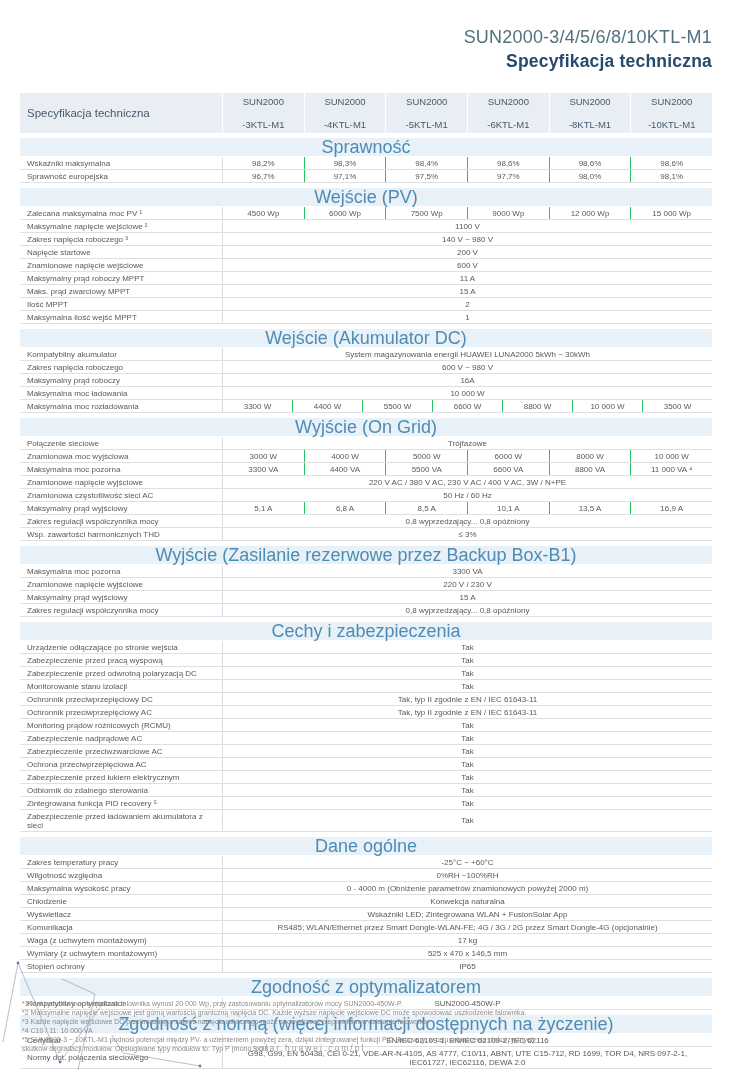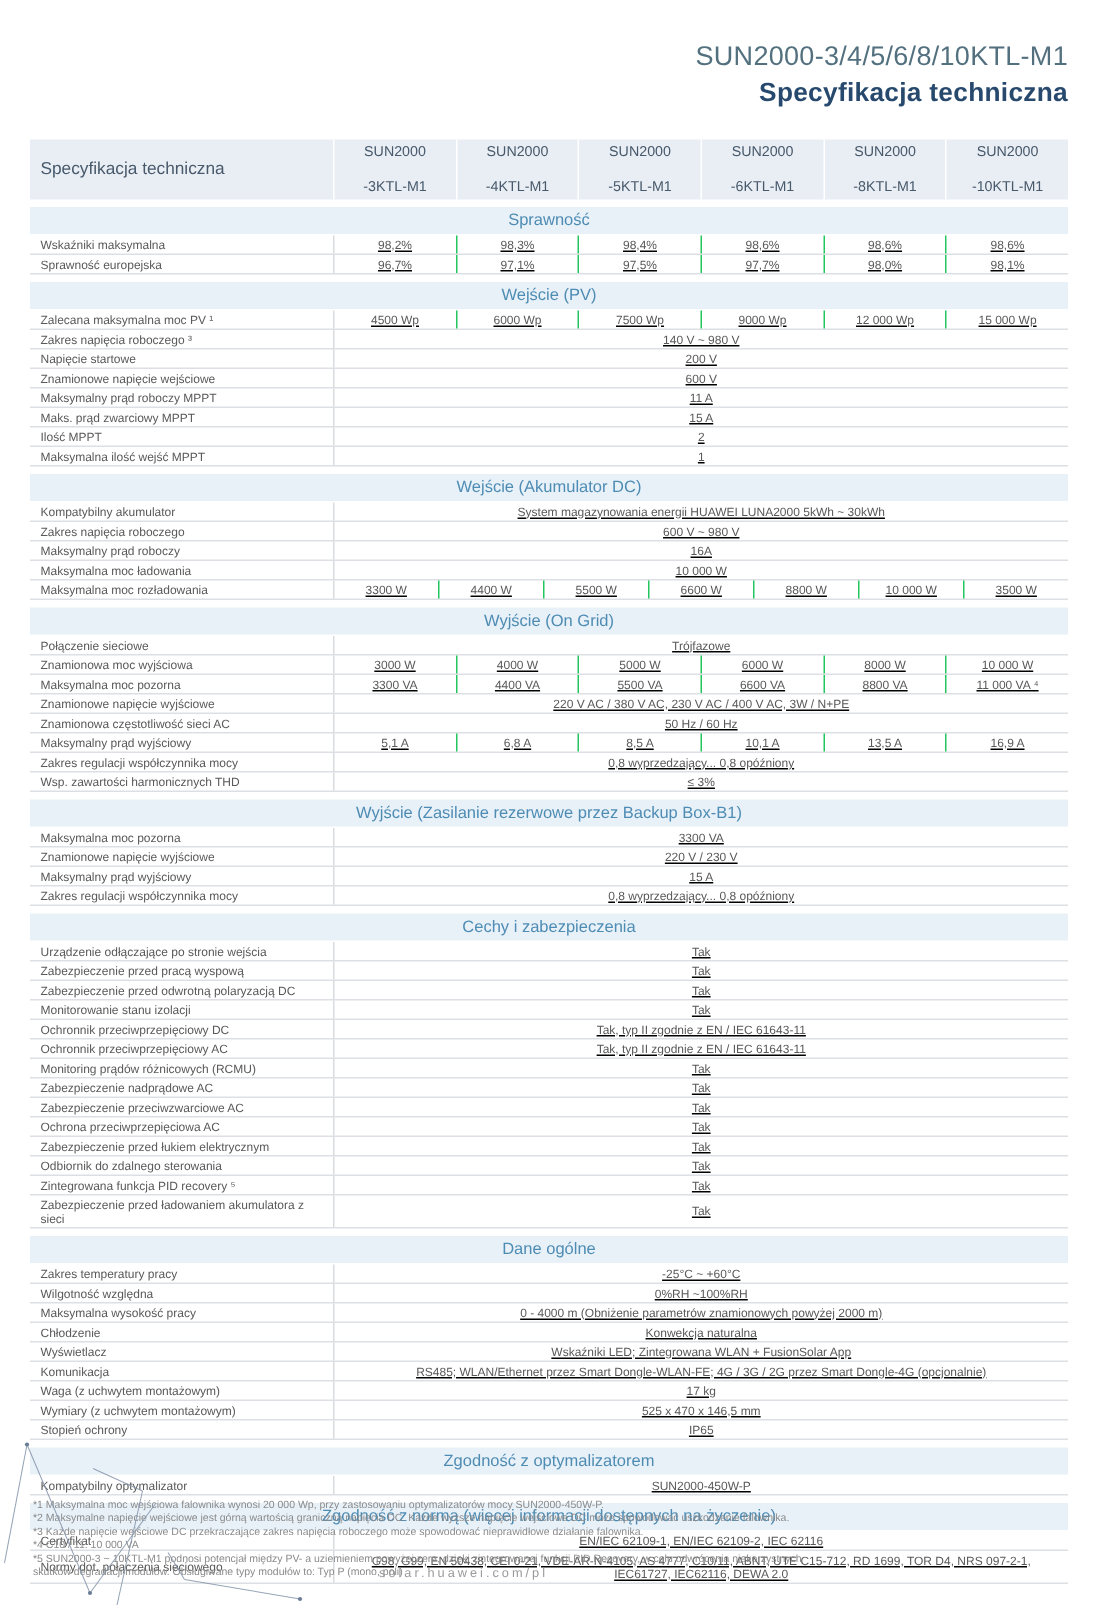--- a/index.html
+++ b/index.html
@@ -15,26 +15,26 @@
 
   .table-wrap{position:absolute;top:93px;left:20px;width:692px;}
 
   .thead{display:flex;background:#e9eef4;height:40px;}
   .thead-label{width:202px;display:flex;align-items:center;padding-left:7px;
     font-size:11.5px;color:#47596b;box-sizing:border-box;}
   .thead-col{flex:1;border-left:1.5px solid #ffffff;display:flex;flex-direction:column;
     justify-content:center;text-align:center;font-size:9.5px;color:#47596b;line-height:11px;gap:12px;}
 
   .section-band{margin-top:5px;margin-bottom:1px;background:#e8f1f8;height:18px;
-    text-align:center;font-size:11px;color:#4e8cb4;line-height:18px;}
+    text-align:center;font-size:18px;color:#4e8cb4;line-height:18px;}
 
   .row{display:flex;border-bottom:1px solid #dcdfe3;align-items:stretch;}
   .row-label{width:202px;box-sizing:border-box;padding:1.5px 4px 1.5px 7px;
     font-size:8px;color:#595959;display:flex;align-items:center;line-height:9px;}
-  .row-values{flex:1;border-left:1px solid #d8dce0;display:flex;align-items:stretch;text-decoration:underline;}
+  .row-values{flex:1;border-left:1px solid #d8dce0;display:flex;align-items:stretch;}
   .cell{flex:1;display:flex;align-items:center;justify-content:center;text-align:center;
     font-size:8px;color:#595959;line-height:9px;padding:1.5px 2px;box-sizing:border-box;
     border-left:1px solid #22c55e;}
   .cell:first-child{border-left:none;}
   .span-val{flex:1;display:flex;align-items:center;justify-content:center;text-align:center;
     font-size:8px;color:#595959;line-height:9px;padding:1.5px 6px;box-sizing:border-box;}
 
   .footnotes{position:absolute;left:22px;top:999px;width:688px;}
   .footnote-line{font-size:7px;line-height:9px;color:#8b8b8b;}
 
@@ -107,20 +107,26 @@
       <div class="section-band">Wejście (PV)</div>
       <div class="row">
         <div class="row-label">Zalecana maksymalna moc PV ¹</div>
         <div class="row-values">
           <div class="cell">4500 Wp</div>
           <div class="cell">6000 Wp</div>
           <div class="cell">7500 Wp</div>
           <div class="cell">9000 Wp</div>
           <div class="cell">12 000 Wp</div>
           <div class="cell">15 000 Wp</div>
+        </div>
+      </div>
+      <div class="row">
+        <div class="row-label">Maksymalne napięcie wejściowe ²</div>
+        <div class="row-values">
+          <div class="span-val">1100 V</div>
         </div>
       </div>
       <div class="row">
         <div class="row-label">Zakres napięcia roboczego ³</div>
         <div class="row-values">
           <div class="span-val">140 V ~ 980 V</div>
         </div>
       </div>
       <div class="row">
         <div class="row-label">Napięcie startowe</div>

